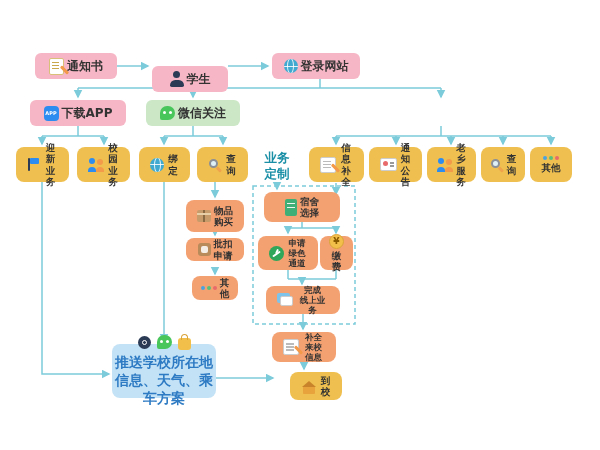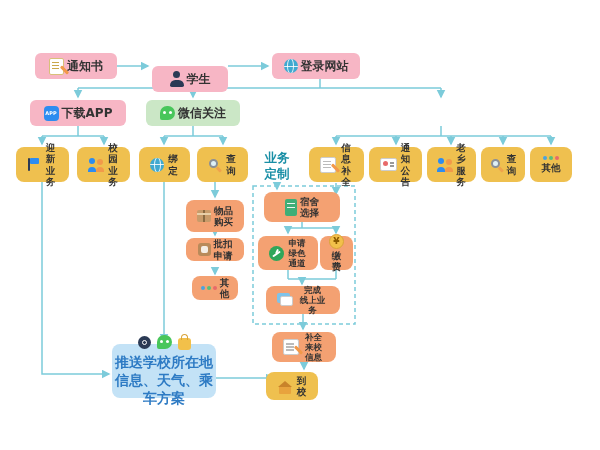--- a/index.html
+++ b/index.html
@@ -251,21 +251,21 @@
     <span class="ic-docs"></span>
     <span class="lbl">完成
 线上业务</span>
   </div>
 
   <div class="node sm orange" style="left:272px;top:332px;width:64px;height:30px;font-size:8.5px">
     <span class="ic-form"></span>
     <span class="lbl">补全
 来校信息</span>
   </div>
-  <div class="node sm yellow" style="left:266px;top:372px;width:52px;height:28px">
+  <div class="node sm yellow" style="left:290px;top:372px;width:52px;height:28px">
     <span class="ic-school"></span>
     <span class="lbl">到校</span>
   </div>
 
   <div class="bluepanel" style="left:112px;top:344px;width:104px;height:54px">
     <div class="icons">
       <span class="ic-radar"></span>
       <span class="ic-wechat"></span>
       <span class="ic-bag"></span>
     </div>

